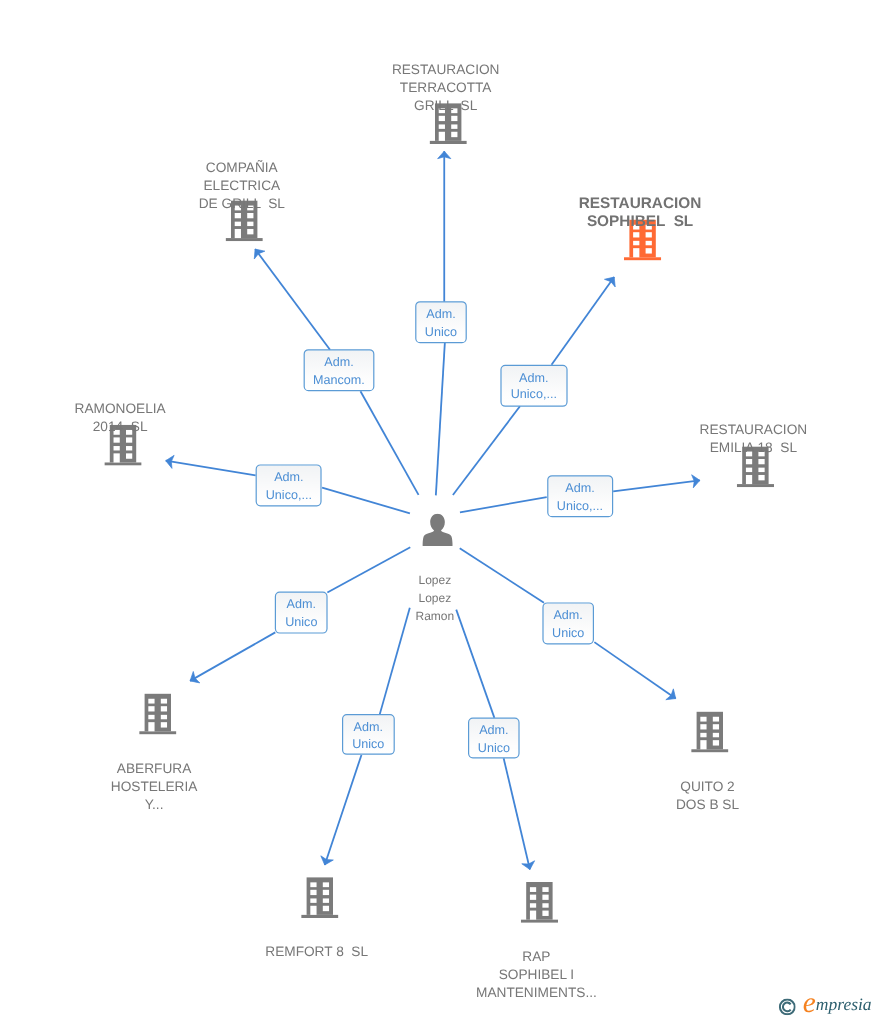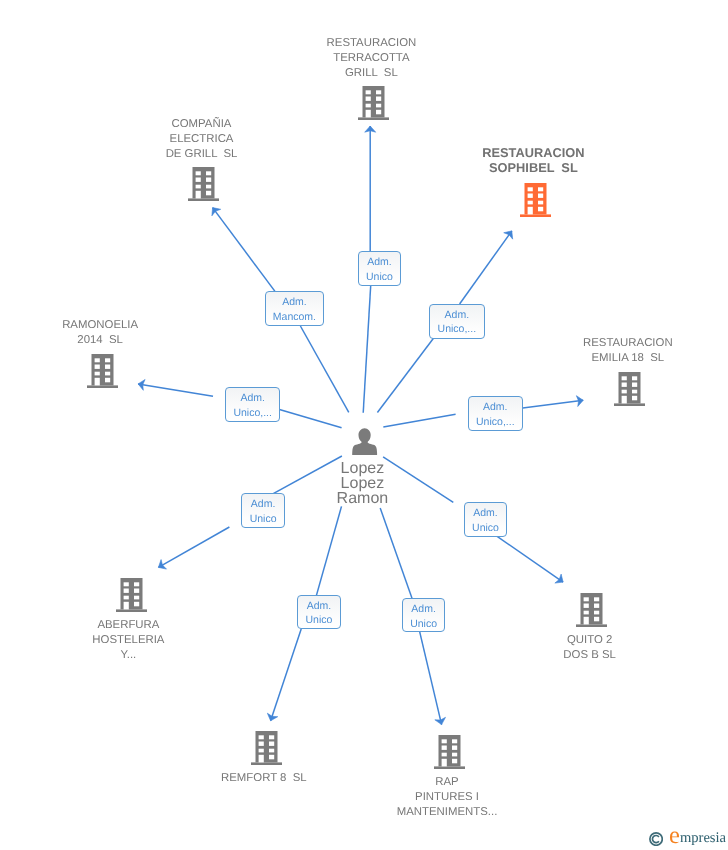--- a/index.html
+++ b/index.html
@@ -3,29 +3,29 @@
 <meta charset="utf-8">
 <title>Organigrama</title>
 <style>
   html,body{margin:0;padding:0;background:#ffffff;}
   body{width:728px;height:850px;font-family:"Liberation Sans",sans-serif;position:relative;overflow:hidden;
        -webkit-font-smoothing:antialiased;text-rendering:geometricPrecision;}
   #stage{position:absolute;left:0;top:0;width:728px;height:850px;}
   #edges{position:absolute;left:0;top:0;width:728px;height:850px;}
   .node{position:absolute;}
   .node-icon{position:absolute;}
-  .node-label{position:absolute;text-align:center;color:#777777;font-size:11.4px;line-height:15.1px;white-space:pre;}
+  .node-label{position:absolute;text-align:center;color:#777777;font-size:11.4px;line-height:15.1px;white-space:pre;margin-top:16px;}
   .node-label.sel{color:#727272;font-weight:bold;font-size:12.8px;}
-  .node-label.root{font-size:16px;line-height:15.2px;}
+  .node-label.root{font-size:10px;line-height:15.2px;}
   .edge-label{position:absolute;box-sizing:border-box;border:1.3px solid #5b9bd5;border-radius:4px;
         background:linear-gradient(180deg,#f1f3f5 0%,#fdfdfd 72%,#ffffff 100%);color:#4d8fd4;font-size:10.5px;
-        line-height:14.6px;text-align:center;padding-top:2.8px;margin-left:12px;}
+        line-height:14.6px;text-align:center;padding-top:2.8px;}
   .logo{position:absolute;}
   .logo .c{position:absolute;}
-  .logo .w{position:absolute;color:#2d5f6e;font-size:14.6px;line-height:14.6px;font-family:"Liberation Serif",serif;white-space:nowrap;}
+  .logo .w{position:absolute;color:#2d5f6e;font-size:14.6px;line-height:14.6px;font-style:italic;font-family:"Liberation Serif",serif;white-space:nowrap;}
   .logo .w .e{color:#f58220;font-size:24.5px;position:relative;top:1.2px;}
 </style>
 </head>
 <body>
 
 <div id="stage">
   <svg id="edges" width="728" height="850">
       <line x1="363.2" y1="412.8" x2="370.7" y2="285.7" stroke="#4285d6" stroke-width="1.5"></line>
       <line x1="370.2" y1="251.4" x2="370.2" y2="126" stroke="#4285d6" stroke-width="1.5"></line>
       <path d="M370.2,126 L364.7,132.2 L370.2,130.7 L375.7,132.2 Z" fill="#4285d6" stroke="#4285d6" stroke-width="0.6" stroke-linejoin="round"></path>
@@ -228,21 +228,21 @@
               <rect x="18" y="4.3" width="5.2" height="4"></rect>
               <rect x="7.6" y="10.5" width="5.2" height="4.4"></rect>
               <rect x="18" y="10.5" width="5.2" height="4.4"></rect>
               <rect x="7.6" y="17.7" width="5.2" height="3.7"></rect>
               <rect x="18" y="17.7" width="5.2" height="3.7"></rect>
               <rect x="7.6" y="23.8" width="5.2" height="7.6"></rect>
               <rect x="18" y="23.8" width="5.2" height="4.5"></rect>
             </g>
           </svg></div>
         <div class="node-label" style="left: 297px; width: 300px; top: 774.9px;">RAP
-PINTURES I
+SOPHIBEL I
 MANTENIMENTS...</div>
       </div>
       <div class="node">
         <div class="node-icon" style="left: 351.1px; top: 427.5px;"><svg width="27.2" height="27.2" viewBox="0 0 26.5 26.7">
             <g fill="#7b7b7b">
               <path d="M13.25 0.2c-3.3 0-6.0 2.9-6.0 6.6 0 3.0 1.3 5.6 3.3 7.0 0.8 0.6 1.7 0.9 2.7 0.9s1.9-0.3 2.7-0.9c2.0-1.4 3.3-4.0 3.3-7.0 0-3.7-2.7-6.6-6.0-6.6z"></path>
               <path d="M24.6 18.6c-0.5-1.2-1.5-1.8-2.7-2.2 -1.5-0.5-3.6-0.9-4.7-1.5 -1.0-0.5-1.2-1.5-1.2-2.5h-5.4c0 1.0-0.2 2.0-1.2 2.5 -1.1 0.6-3.2 1.0-4.7 1.5 -1.2 0.4-2.2 1.0-2.7 2.2 -0.6 1.4-0.8 3.6-0.9 5.6 -0.04 0.9-0.04 1.8 0 2.5h24.4c0.04-0.7 0.04-1.6 0-2.5 -0.1-2.0-0.3-4.2-0.9-5.6z"></path>
             </g>
           </svg></div>
         <div class="node-label root" style="left: 212.4px; width: 300px; top: 461px;">Lopez

